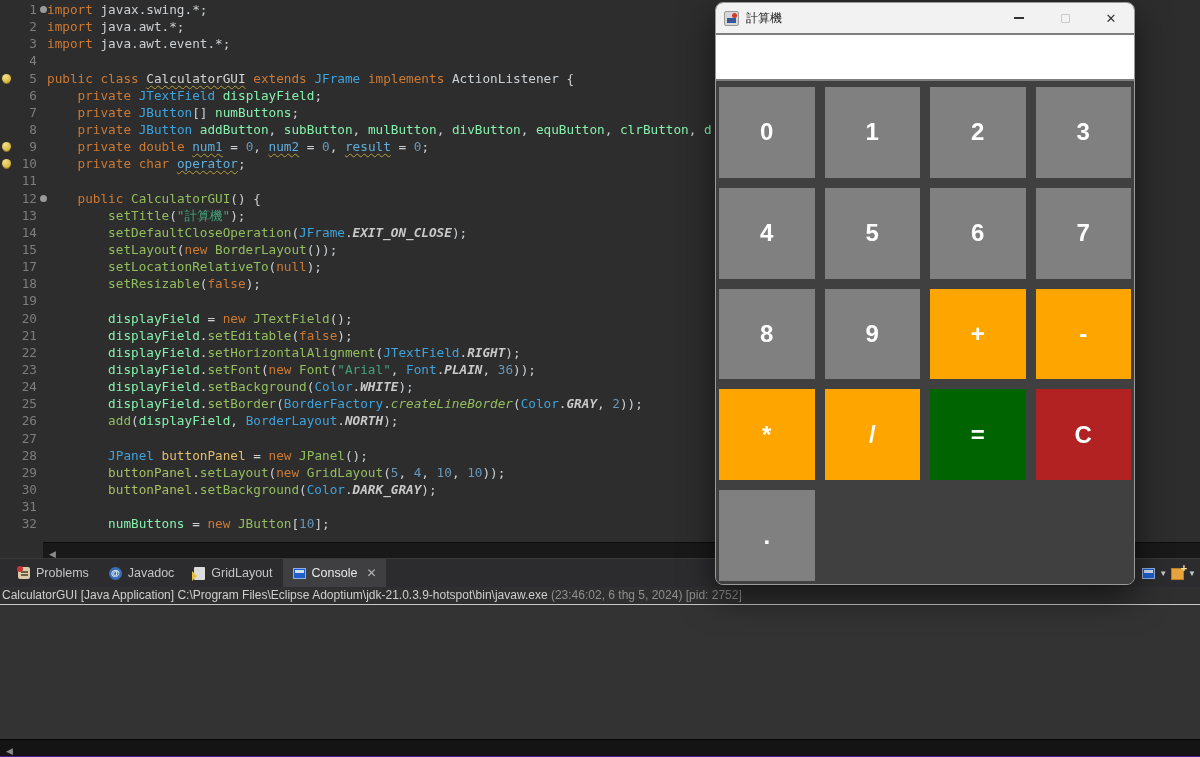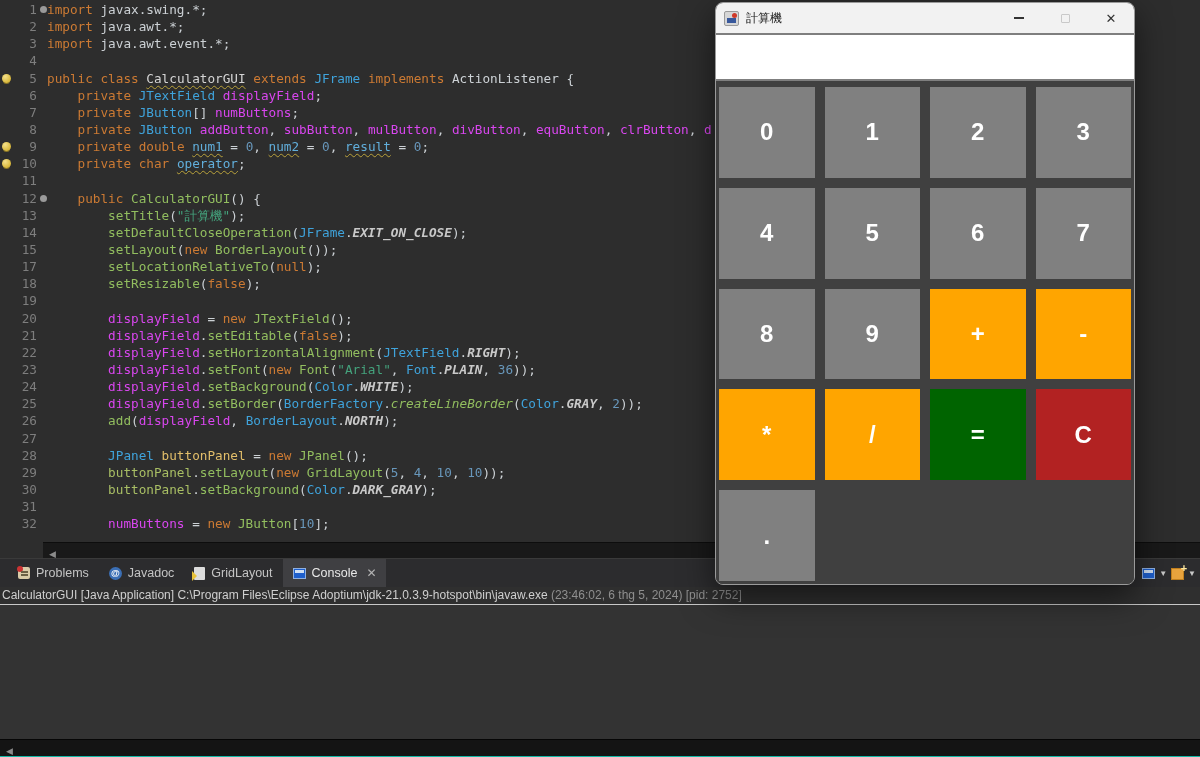--- a/index.html
+++ b/index.html
@@ -18,37 +18,37 @@
           background:radial-gradient(circle at 35% 30%, #f4e08a, #d9b83a 70%);
           box-shadow:0 2px 0 -1px #8a7526; }
   .ln { width:25px; flex:none; text-align:right; color:#7e7e7e; padding-right:1px; }
   .foldcol { width:9px; flex:none; position:relative; }
   .fold { position:absolute; left:2px; top:5px; width:7px; height:7px; border-radius:50%;
           background:#9a9a9a; }
   .codetxt { white-space:pre; flex:none; }
   .tk-kw   { color:#cc7a33; }
   .tk-pl   { color:#ccd1d5; }
   .tk-type { color:#3fa3db; }
-  .tk-fld  { color:#d946ef;text-align:center; }
+  .tk-fld  { color:#86efac;text-align:center; }
   .tk-fldw { color:#61aedb; text-decoration:underline wavy #b9a23b 1px; text-underline-offset:2px;}
   .tk-mth  { color:#92be5f; }
   .tk-mthi { color:#92be5f; font-style:italic; }
   .tk-str  { color:#44a27c; }
   .tk-num  { color:#6897bb; }
   .tk-const{ color:#c9c9c9; font-weight:bold; font-style:italic; }
   .tk-warnpl{ color:#d4d4d4; text-decoration:underline wavy #b9a23b 1px; text-underline-offset:2px;}
   .tk-lvd  { color:#e2be6a; }
   .tk-lvu  { color:#a8be64; }
 
   .ed-hscroll { position:absolute; left:43px; right:0; top:542px; height:16px;
                 background:#191919; border-top:1px solid #0d0d0d; }
   .sb-arrow { color:#8b8b8b; font-size:9px; line-height:15px; padding-left:6px; display:inline-block;}
 
   
-  .views { position:absolute; left:0; top:558px; width:1200px; height:199px; background:#14b8a6; }
+  .views { position:absolute; left:0; top:558px; width:1200px; height:199px; background:#4c1d95; }
   .tabbar { position:relative; height:29px; background:#2c2c2e; border-top:1px solid #3a3a3a;
             display:flex; align-items:stretch; padding-left:8px; }
   .tab { display:flex; align-items:center; gap:6px; padding:0 10px; color:#c4c4c4;
          font-size:12.5px; cursor:default; }
   .tab.active { background:#3f3f42; color:#e8e8e8; }
   .tclose { color:#b5b5b5; font-size:12px; margin-left:3px; }
   .ticon { display:inline-block; position:relative; flex:none; }
   .icon-problems { width:12px; height:12px; background:#d9cba8; border-radius:2px; }
   .icon-problems::before { content:""; position:absolute; left:-1px; top:-1px; width:6px; height:6px;
                            border-radius:50%; background:#c33; }

